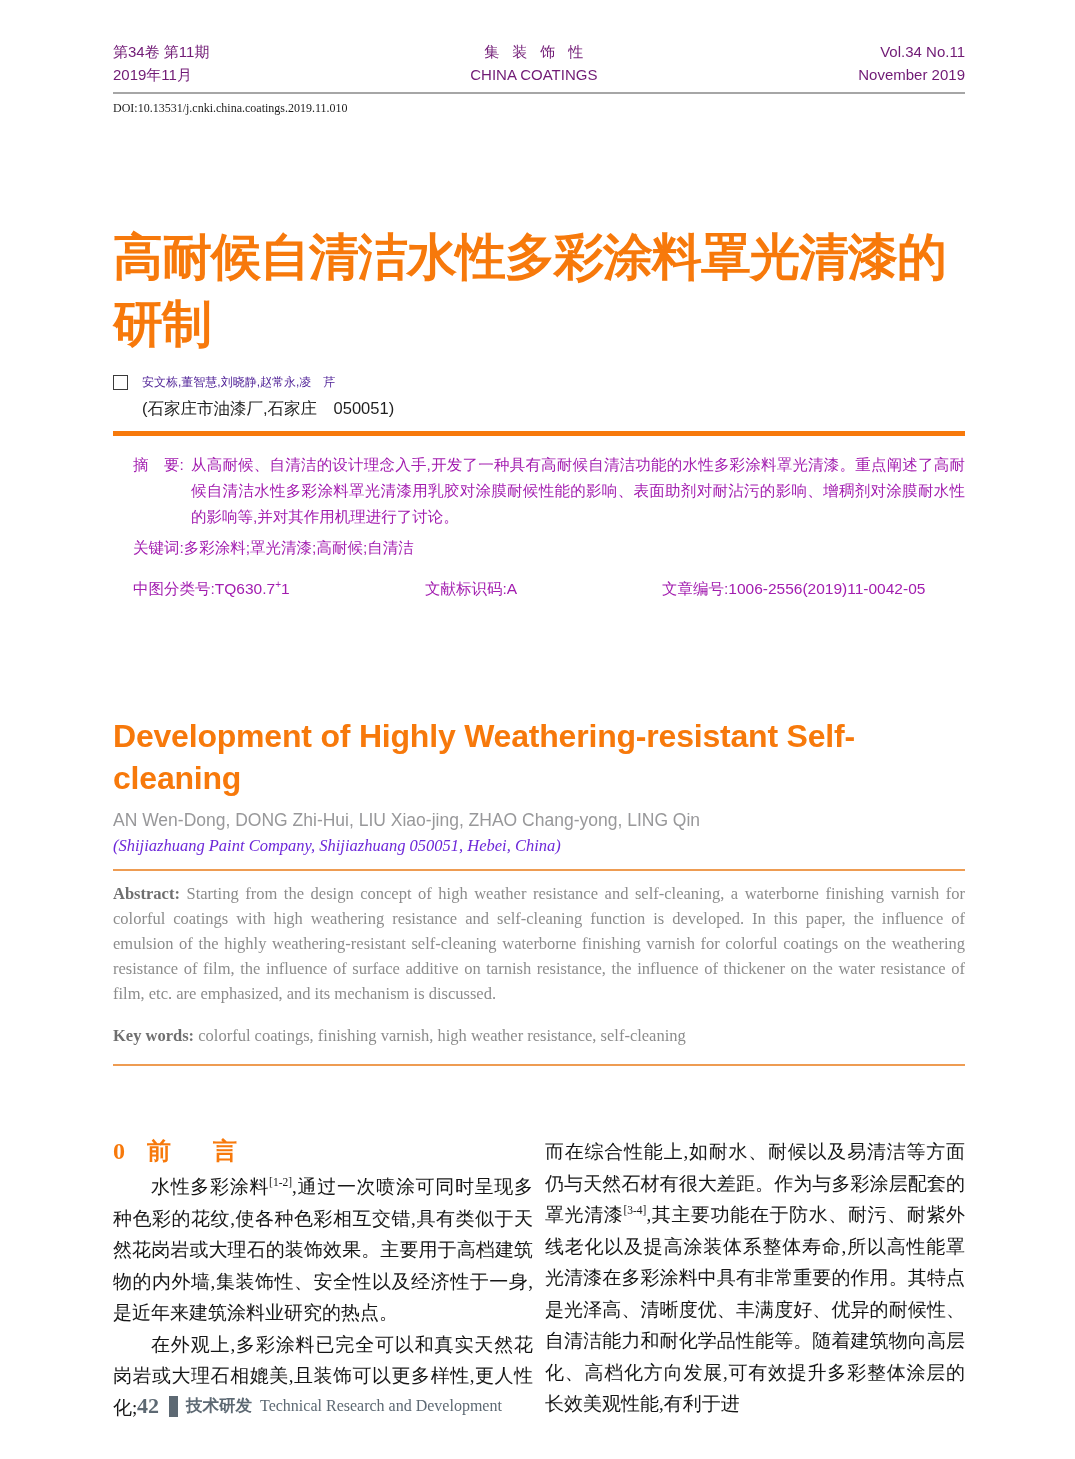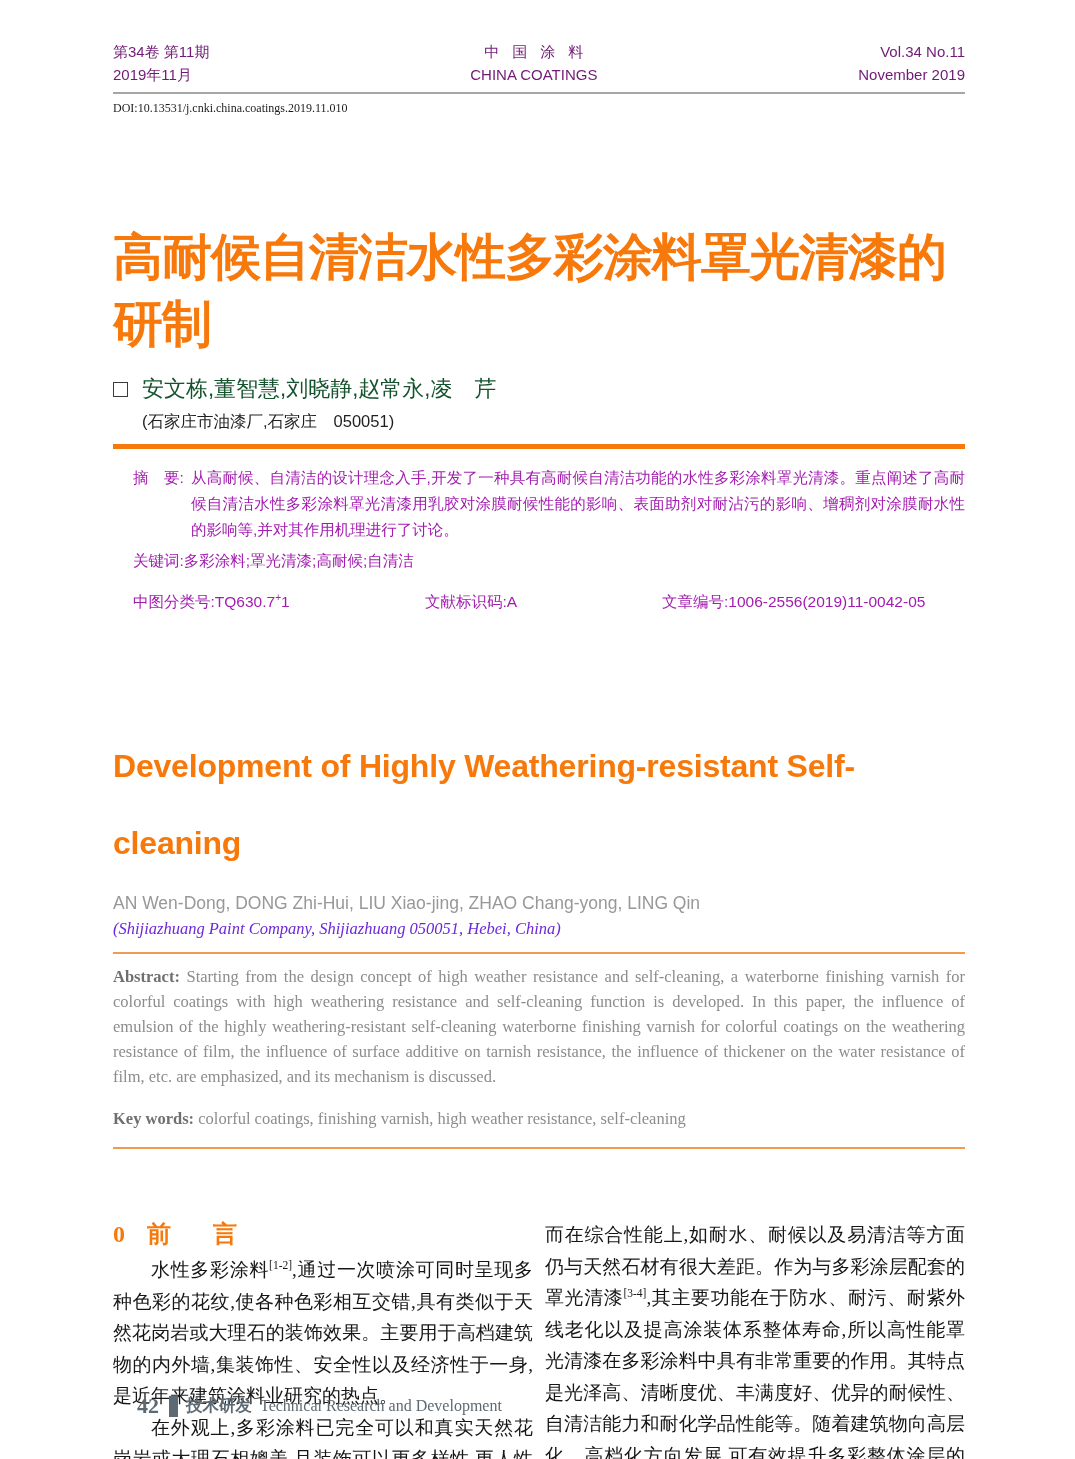--- a/index.html
+++ b/index.html
@@ -22,40 +22,40 @@
   .doi-line{
     margin-top:7px;color:#1c1c1c;font-size:12px;
     font-family:"Liberation Serif",serif;
   }
   
   .cn-title{
     margin-top:108px;color:#f7790b;font-weight:900;
     font-size:50px;line-height:67px;letter-spacing:-1px;
   }
   
-  .cn-authors{margin-top:16px;display:flex;align-items:center;color:#14532d;font-size:22px;}
+  .cn-authors{margin-top:16px;display:flex;align-items:center;color:#4c1d95;font-size:12px;}
   .author-square{
     display:inline-block;width:13px;height:13px;border:1.5px solid #3a3a3a;
     margin-right:14px;flex:0 0 auto;
   }
   .cn-affil{margin-top:7px;margin-left:29px;color:#1f1f1f;font-size:16.5px;}
   .rule-accent{margin-top:11px;height:5px;background:#f7790b;}
   
   .cn-meta{color:#a21caf;font-size:15.5px;line-height:26px;margin-left:20px;margin-right:0;}
   .cn-abstract{position:relative;padding-left:58px;margin-top:16px;text-align:justify;}
   .cn-abstract .lbl{position:absolute;left:0;top:0;}
   .cn-keywords{margin-top:5px;}
   .cn-clc-row{margin-top:15px;display:flex;}
   .clc-seg1{width:292px;flex:0 0 auto;}
   .clc-seg2{width:237px;flex:0 0 auto;}
   sup.clc-sup{font-size:10px;line-height:0;}
   
   .en-title{
     margin-top:113px;color:#f7790b;font-weight:700;
-    font-size:32px;line-height:77px;letter-spacing:-0.2px;
+    font-size:32px;line-height:42px;letter-spacing:-0.2px;
   }
   .en-authors{margin-top:11px;color:#98989a;font-size:17.5px;}
   .en-affil{
     margin-top:5px;color:#6d28d9;font-size:16.5px;font-style:italic;
     font-family:"Liberation Serif",serif;
   }
   .divider-light{height:2px;background:#ee9c52;}
   .div-top{margin-top:13px;}
   .div-bottom{margin-top:10px;}
   .en-abstract{
@@ -96,21 +96,21 @@
 <body>
 
 <div class="page">
 
   <div class="journal-header">
     <div class="jh-left">
       <div>第34卷 第11期</div>
       <div>2019年11月</div>
     </div>
     <div class="jh-center">
-      <div class="jh-cn-title">中国涂料</div>
+      <div class="jh-cn-title">集装饰性</div>
       <div>CHINA COATINGS</div>
     </div>
     <div class="jh-right">
       <div>Vol.34 No.11</div>
       <div>November 2019</div>
     </div>
   </div>
   <div class="doi-line">DOI:10.13531/j.cnki.china.coatings.2019.11.010</div>
 
   <div class="cn-title">

